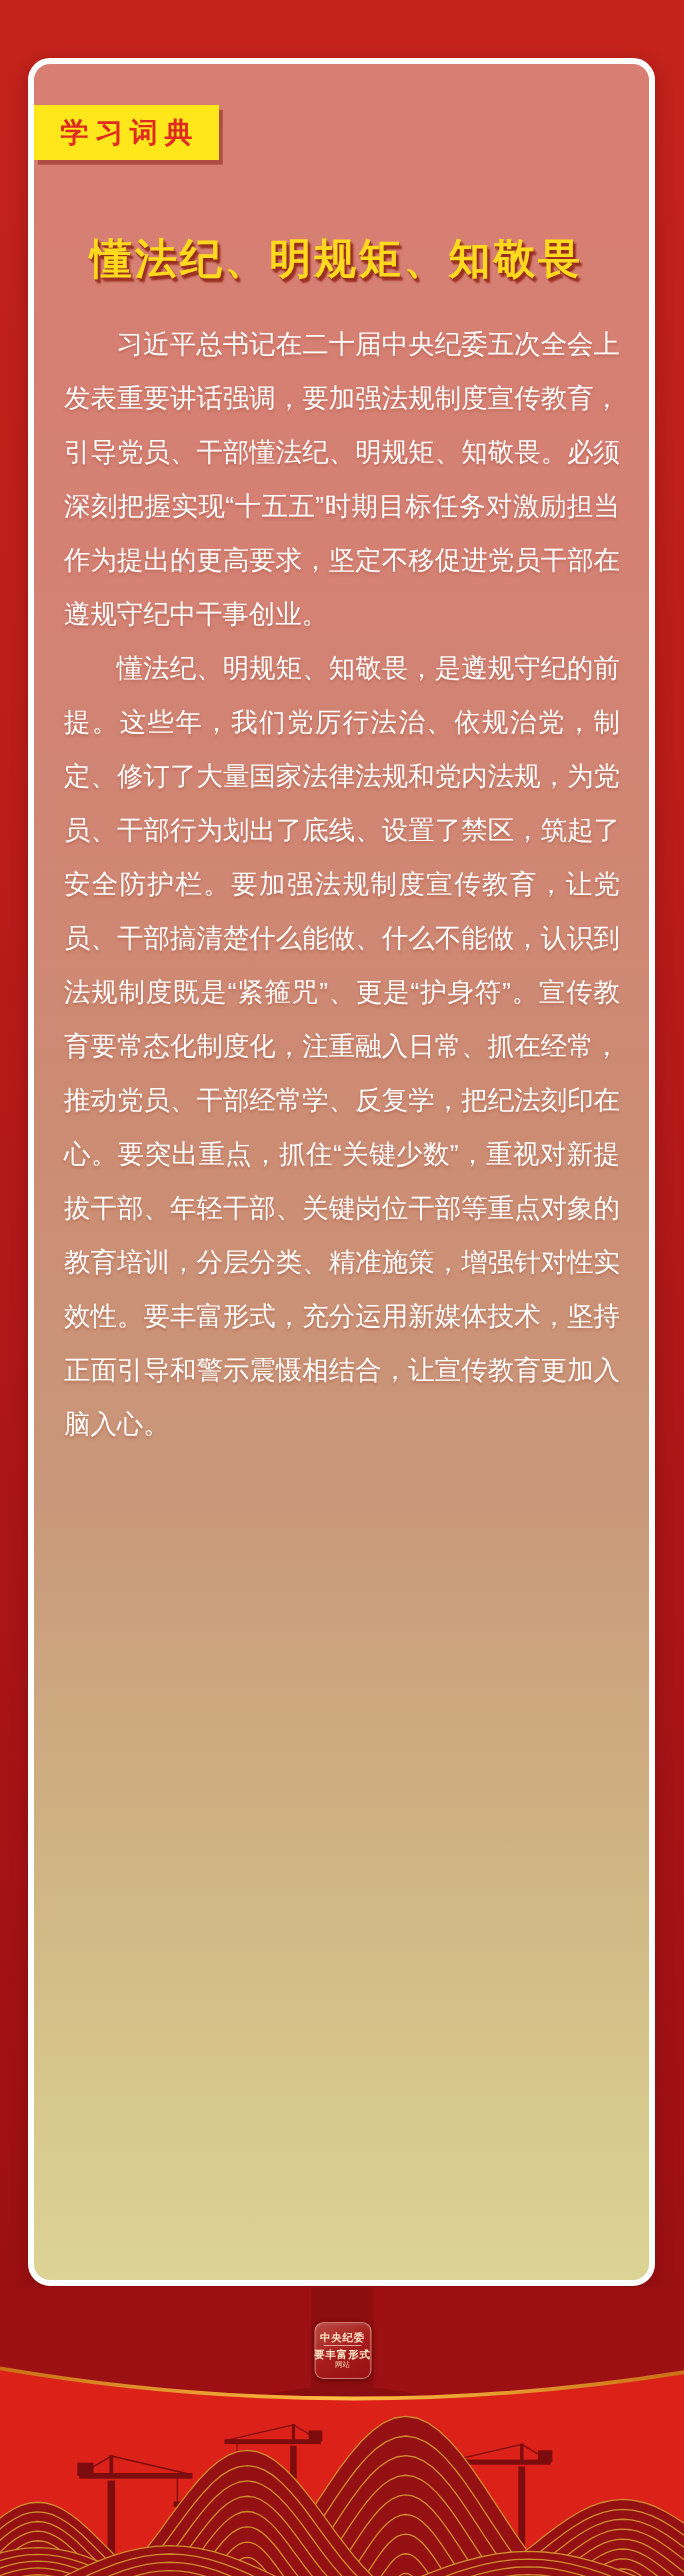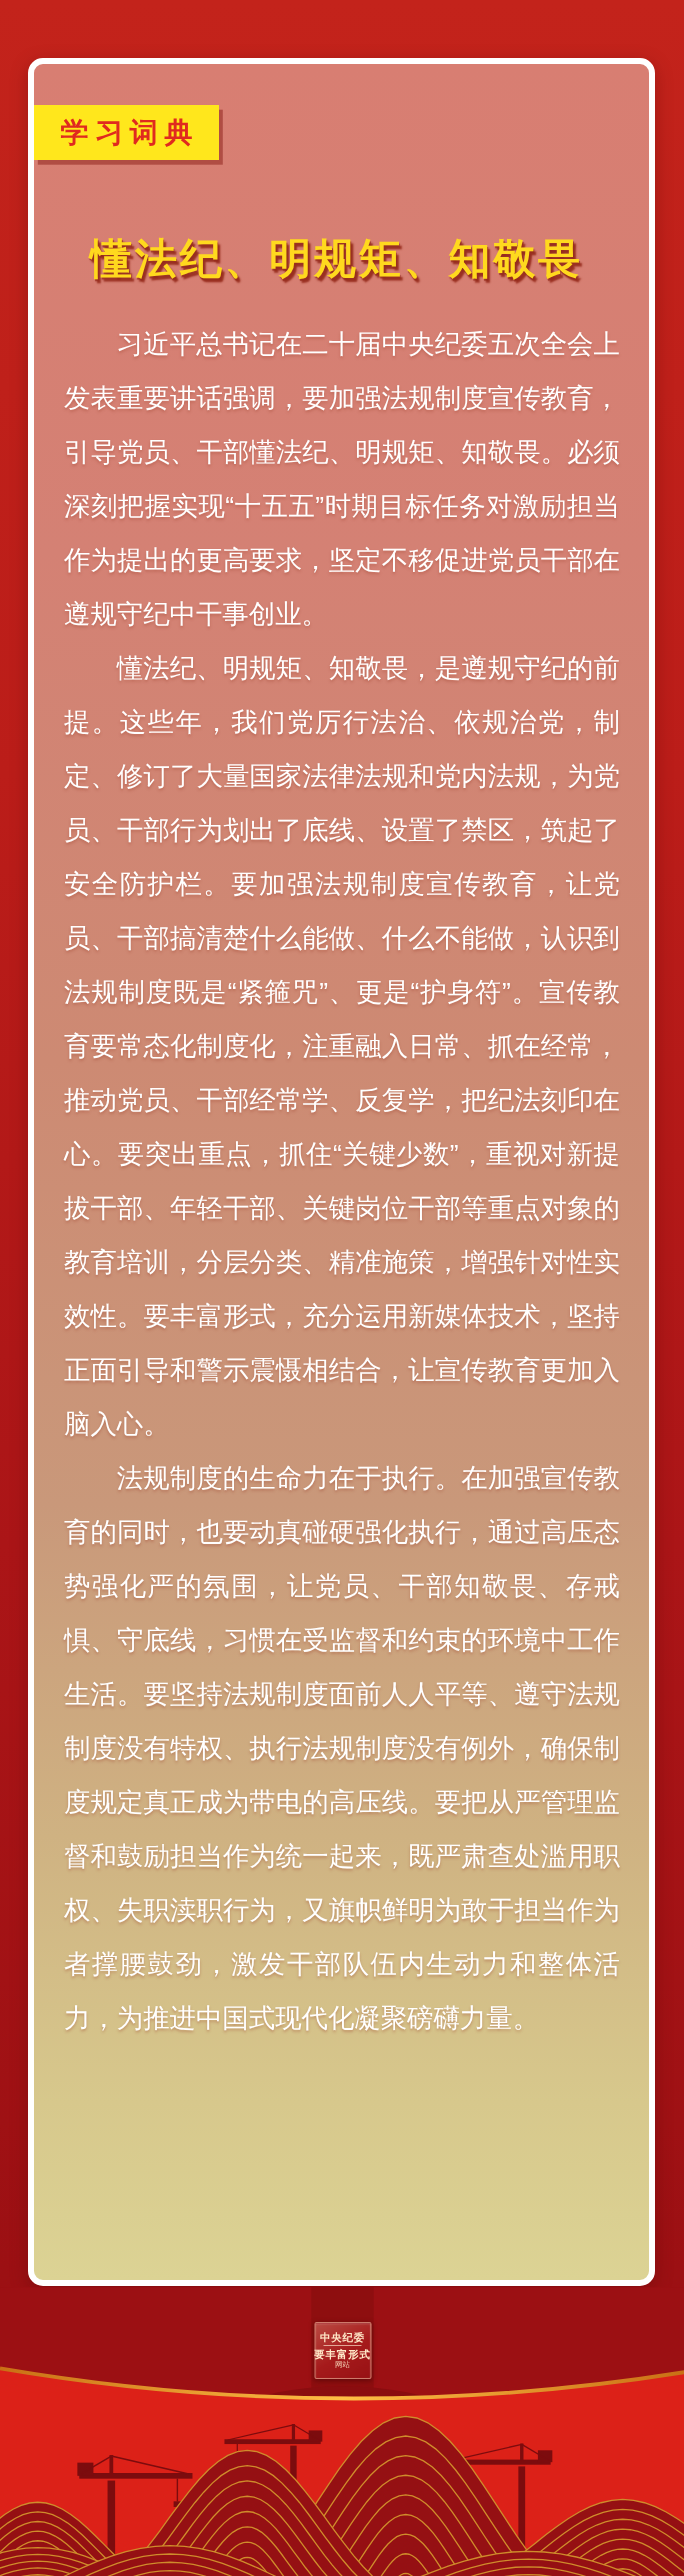--- a/index.html
+++ b/index.html
@@ -2,21 +2,21 @@
 <html style="font-size:15px"><head>
 <meta charset="utf-8">
 <style>
   html,body{margin:0;padding:0;background:#6b0a0c;}
   body{font-family:"Liberation Sans","DejaVu Sans",sans-serif;}
   #page{position:relative;width:685px;height:2576px;overflow:hidden;margin:0 auto;
         background:linear-gradient(180deg,#c3231b 0%,#bb1d19 30%,#ab1517 60%,#9c1013 88%,#9c1013 100%);}
 
   
   .card{position:absolute;left:28px;top:58px;width:615px;height:2216px;
-        border:6.6px solid #ffffff;border-radius:15px;
+        border:6.6px solid #ffffff;border-radius:22px;
         background:linear-gradient(180deg,#d87e72 0%,#d48174 22%,#cd8a73 45%,#c9987a 65%,#cfb282 80%,#d7c88c 92%,#dcd394 100%);
         box-shadow:0 5.7px 17px rgba(90,8,8,.35);}
   .card-inner{padding:168px 29px 0 19px;}
 
   
   .badge{position:absolute;left:0;top:41px;width:185px;height:55px;
          background:#ffe71c;display:flex;align-items:center;justify-content:center;
          box-shadow:3.8px 4.7px 0 rgba(128,18,12,.45);}
   .badge span{font-family:"DejaVu Serif","Liberation Serif",serif;font-weight:bold;
               font-size:28px;color:#e02a1f;letter-spacing:6.6px;text-indent:6.6px;}
@@ -31,21 +31,21 @@
   .body-text{margin-top:32px;margin-left:11px;}
   .body-text p{margin:0;text-indent:2em;color:#ffffff;font-size:26.4px;line-height:54px;
                text-align:justify;word-break:break-all;
                text-shadow:0 1.9px 2.8px rgba(155,62,42,.4);}
 
   
   .footer{position:absolute;left:0;top:2287px;width:685px;height:289px;}
   .footer svg{display:block;}
 
   .site-logo{position:absolute;left:50%;top:35px;transform:translateX(-50%);
-             width:55px;height:55px;border-radius:2px;
+             width:55px;height:55px;border-radius:9px;
              background:linear-gradient(150deg,#bb4a42 0%,#a51a1b 55%,#971114 100%);
              border:0.9px solid rgba(255,224,190,.5);
              box-shadow:0 1.9px 5.7px rgba(60,4,4,.5), inset 0 0.9px 1.9px rgba(255,255,255,.25);
              display:flex;flex-direction:column;align-items:center;justify-content:center;
              color:#ffe9c9;}
   .site-logo .l1,.site-logo .l2{font-size:10.4px;line-height:12.3px;letter-spacing:0.9px;
              font-family:"DejaVu Serif","Liberation Serif",serif;font-weight:bold;white-space:nowrap;}
   .site-logo .divider{width:38px;height:0.9px;background:rgba(255,235,210,.65);margin:1.9px 0;}
   .site-logo .l3{font-size:7.5px;line-height:9.4px;margin-top:0;opacity:.85;white-space:nowrap;}
 </style>
@@ -58,21 +58,20 @@
     <div class="badge">
       <span>学习词典</span>
     </div>
 
     <div class="card-inner">
       <h1 class="title">懂法纪、明规矩、知敬畏</h1>
 
       <div class="body-text">
         <p>习近平总书记在二十届中央纪委五次全会上发表重要讲话强调，要加强法规制度宣传教育，引导党员、干部懂法纪、明规矩、知敬畏。必须深刻把握实现“十五五”时期目标任务对激励担当作为提出的更高要求，坚定不移促进党员干部在遵规守纪中干事创业。</p>
         <p>懂法纪、明规矩、知敬畏，是遵规守纪的前提。这些年，我们党厉行法治、依规治党，制定、修订了大量国家法律法规和党内法规，为党员、干部行为划出了底线、设置了禁区，筑起了安全防护栏。要加强法规制度宣传教育，让党员、干部搞清楚什么能做、什么不能做，认识到法规制度既是“紧箍咒”、更是“护身符”。宣传教育要常态化制度化，注重融入日常、抓在经常，推动党员、干部经常学、反复学，把纪法刻印在心。要突出重点，抓住“关键少数”，重视对新提拔干部、年轻干部、关键岗位干部等重点对象的教育培训，分层分类、精准施策，增强针对性实效性。要丰富形式，充分运用新媒体技术，坚持正面引导和警示震慑相结合，让宣传教育更加入脑入心。</p>
-        <p>法规制度的生命力在于执行。在加强宣传教育的同时，也要动真碰硬强化执行，通过高压态势强化严的氛围，让党员、干部知敬畏、存戒惧、守底线，习惯在受监督和约束的环境中工作生活。要坚持法规制度面前人人平等、遵守法规制度没有特权、执行法规制度没有例外，确保制度规定真正成为带电的高压线。要把从严管理监督和鼓励担当作为统一起来，既严肃查处滥用职权、失职渎职行为，又旗帜鲜明为敢于担当作为者撑腰鼓劲，激发干部队伍内生动力和整体活力，为推进中国式现代化凝聚磅礴力量。</p>
       </div>
     </div>
   </div>
 
   <div class="footer">
     <svg id="deco-svg" width="685" height="289" viewBox="0 0 726 306">
         <defs>
           <linearGradient id="rimg" x1="0" y1="0" x2="1" y2="0">
             <stop offset="0" stop-color="#c96f15"></stop>
             <stop offset="0.5" stop-color="#ffbf45"></stop>

